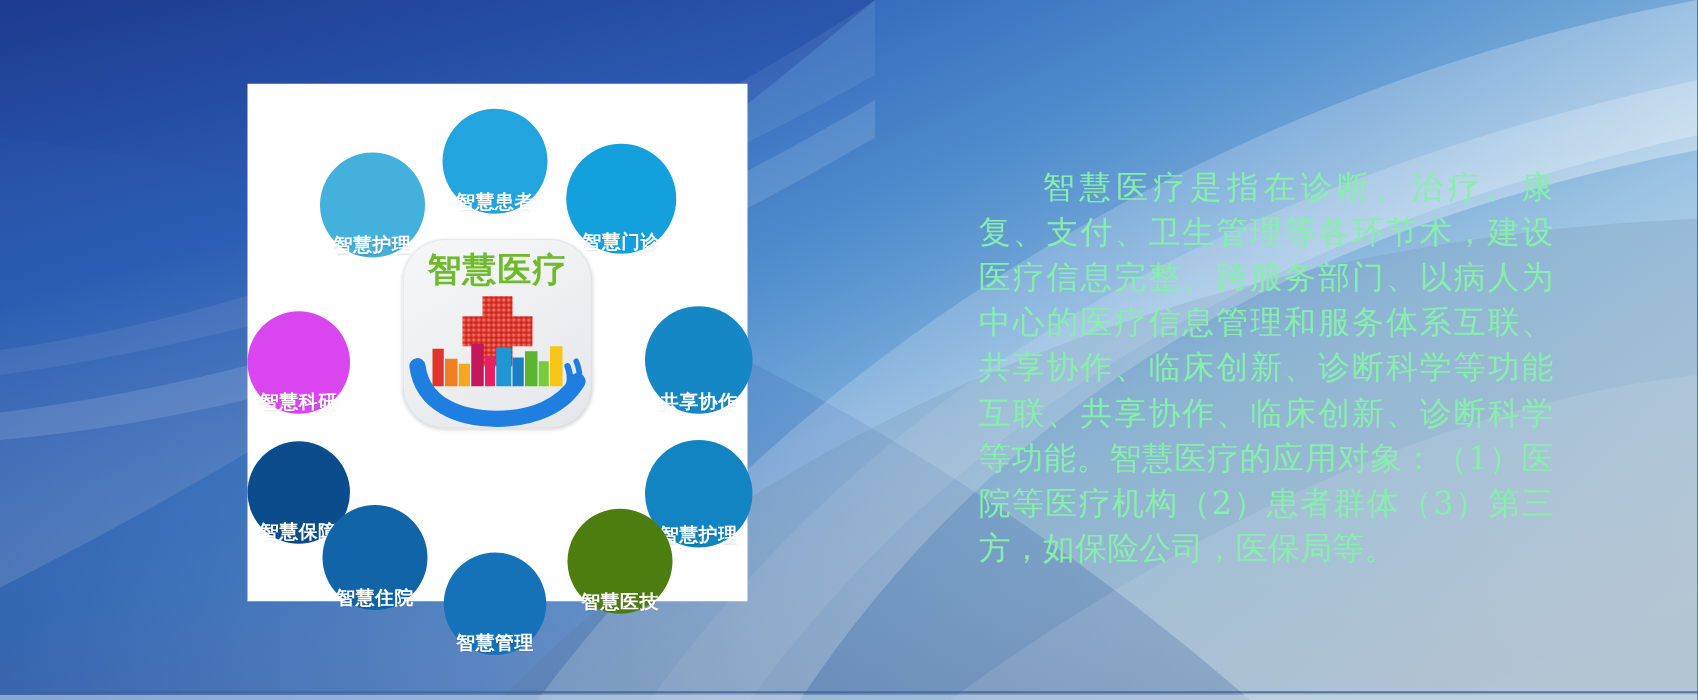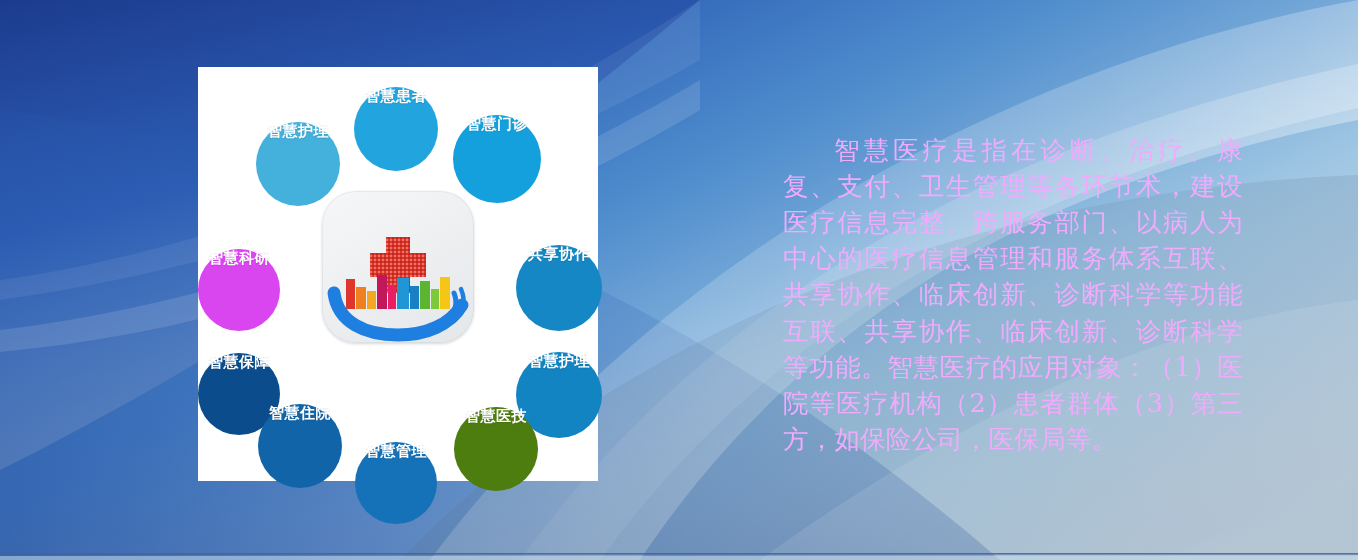--- a/index.html
+++ b/index.html
@@ -15,21 +15,21 @@
   #bg svg{display:block;width:1358px;height:560px;}
 
   
   #panel{
     position:absolute;left:198px;top:67px;width:400px;height:414px;
     background:#ffffff;
   }
 
   .bubble{
     position:absolute;border-radius:50%;
-    display:flex;align-items:flex-start;justify-content:center;
+    display:flex;align-items:flex-end;justify-content:center;
     color:#ffffff;
     font-family:"DejaVu Sans","Liberation Sans",sans-serif;
     font-weight:700;
     letter-spacing:0.5px;
     white-space:nowrap;
     text-shadow:0 1px 1px rgba(0,0,0,.10);
     box-sizing:border-box;
   }
 
   
@@ -48,21 +48,21 @@
     font-size:27px;line-height:30px;
     color:#6fb92c;
     letter-spacing:1px;
   }
   #logo-art{position:absolute;left:0;top:40px;width:152px;height:112px;}
   #logo-art svg{display:block;}
 
   
   #copy{
     position:absolute;left:783px;top:106px;width:460px;
-    color:#f0abfc;
+    color:#86efac;
     font-family:"DejaVu Serif","Liberation Serif",serif;
     font-size:25.5px;
     line-height:36.2px;
     letter-spacing:0.2px;
     text-indent:2em;
     text-align:justify;
     text-justify:inter-ideograph;
   }
 </style>
 </head>
@@ -122,20 +122,21 @@
       <path d="M0,330 C240,300 470,215 700,80 L700,110 C470,245 240,330 0,352 Z" fill="#ffffff" opacity="0.12"></path>
 
       <rect x="0" y="553" width="1358" height="1.6" fill="#3f6499" opacity="0.85"></rect>
       <rect x="0" y="556" width="1358" height="4" fill="#c9dced" opacity="0.55"></rect>
     </svg>
   </div>
 
   <div id="panel">
 
     <div id="logo-tile">
+      <div id="logo-title">智慧医疗</div>
       <div id="logo-art">
         <svg width="152" height="112" viewBox="0 0 152 112" aria-hidden="true">
           <defs>
             <pattern id="dots" width="4" height="4" patternUnits="userSpaceOnUse">
               <rect width="4" height="4" fill="#e0352b"></rect>
               <circle cx="1" cy="1" r="1.1" fill="#f4776d"></circle>
               <circle cx="3" cy="3" r="0.9" fill="#a9241c"></circle>
             </pattern>
           </defs>
 

